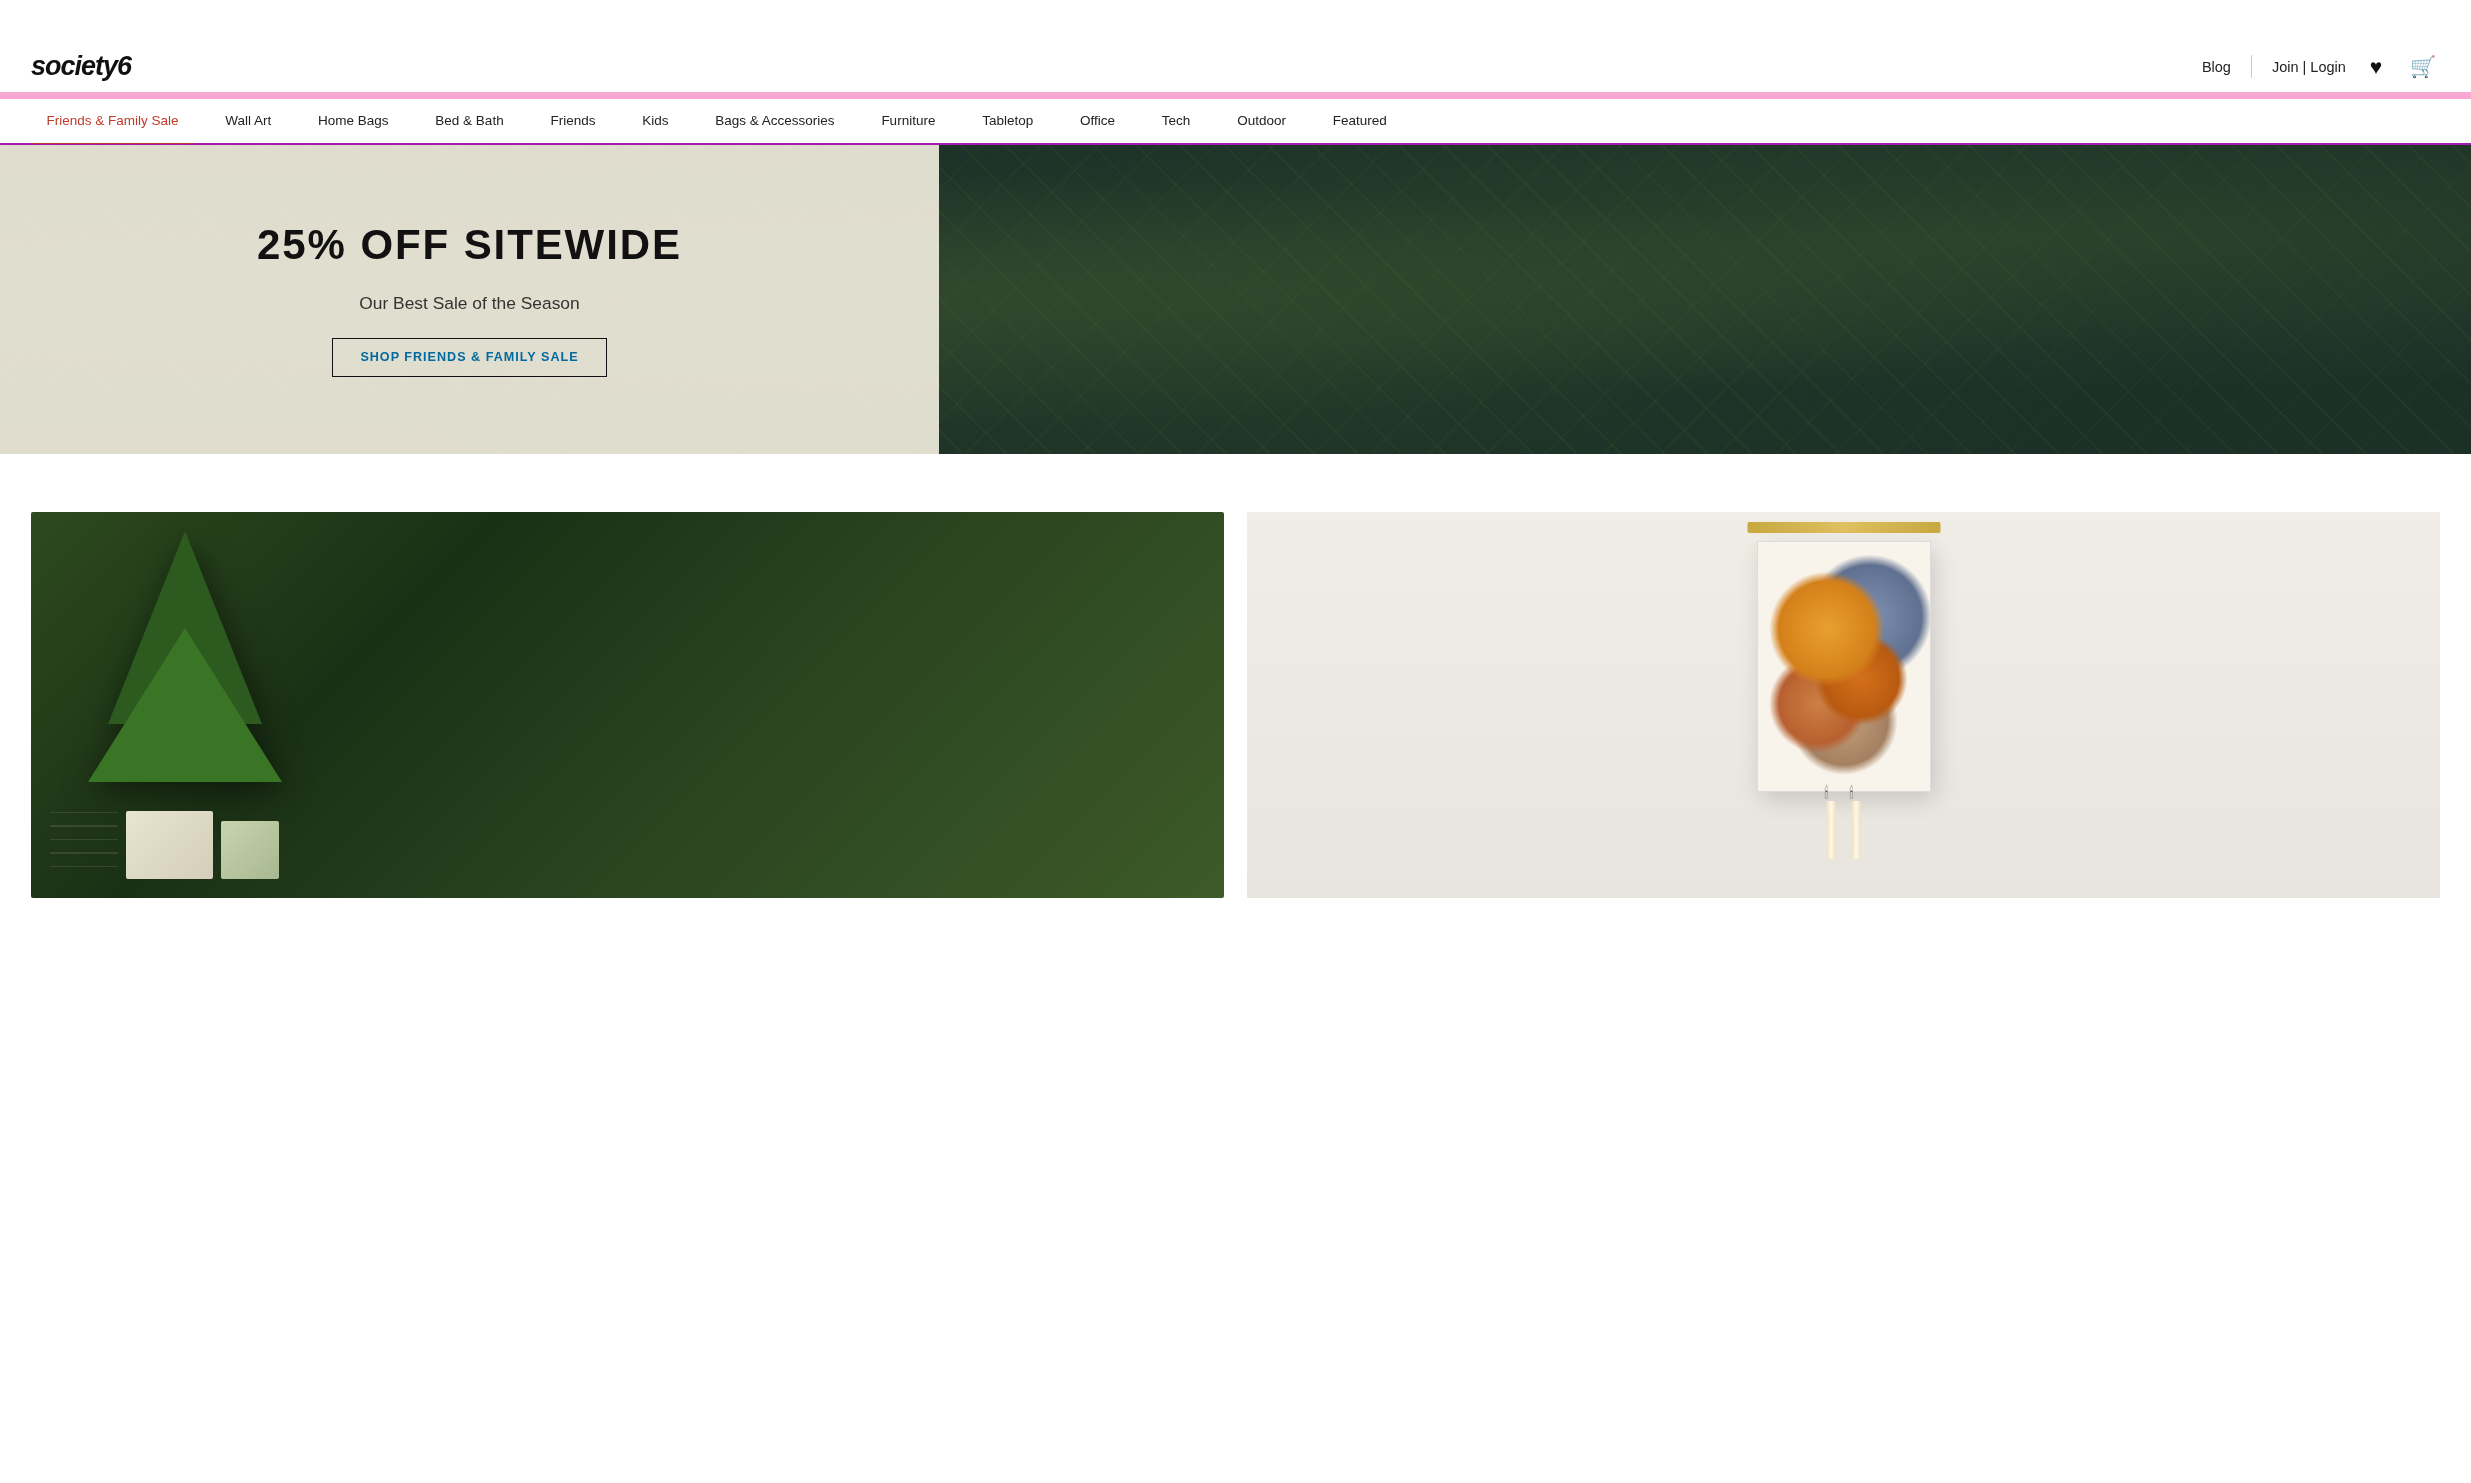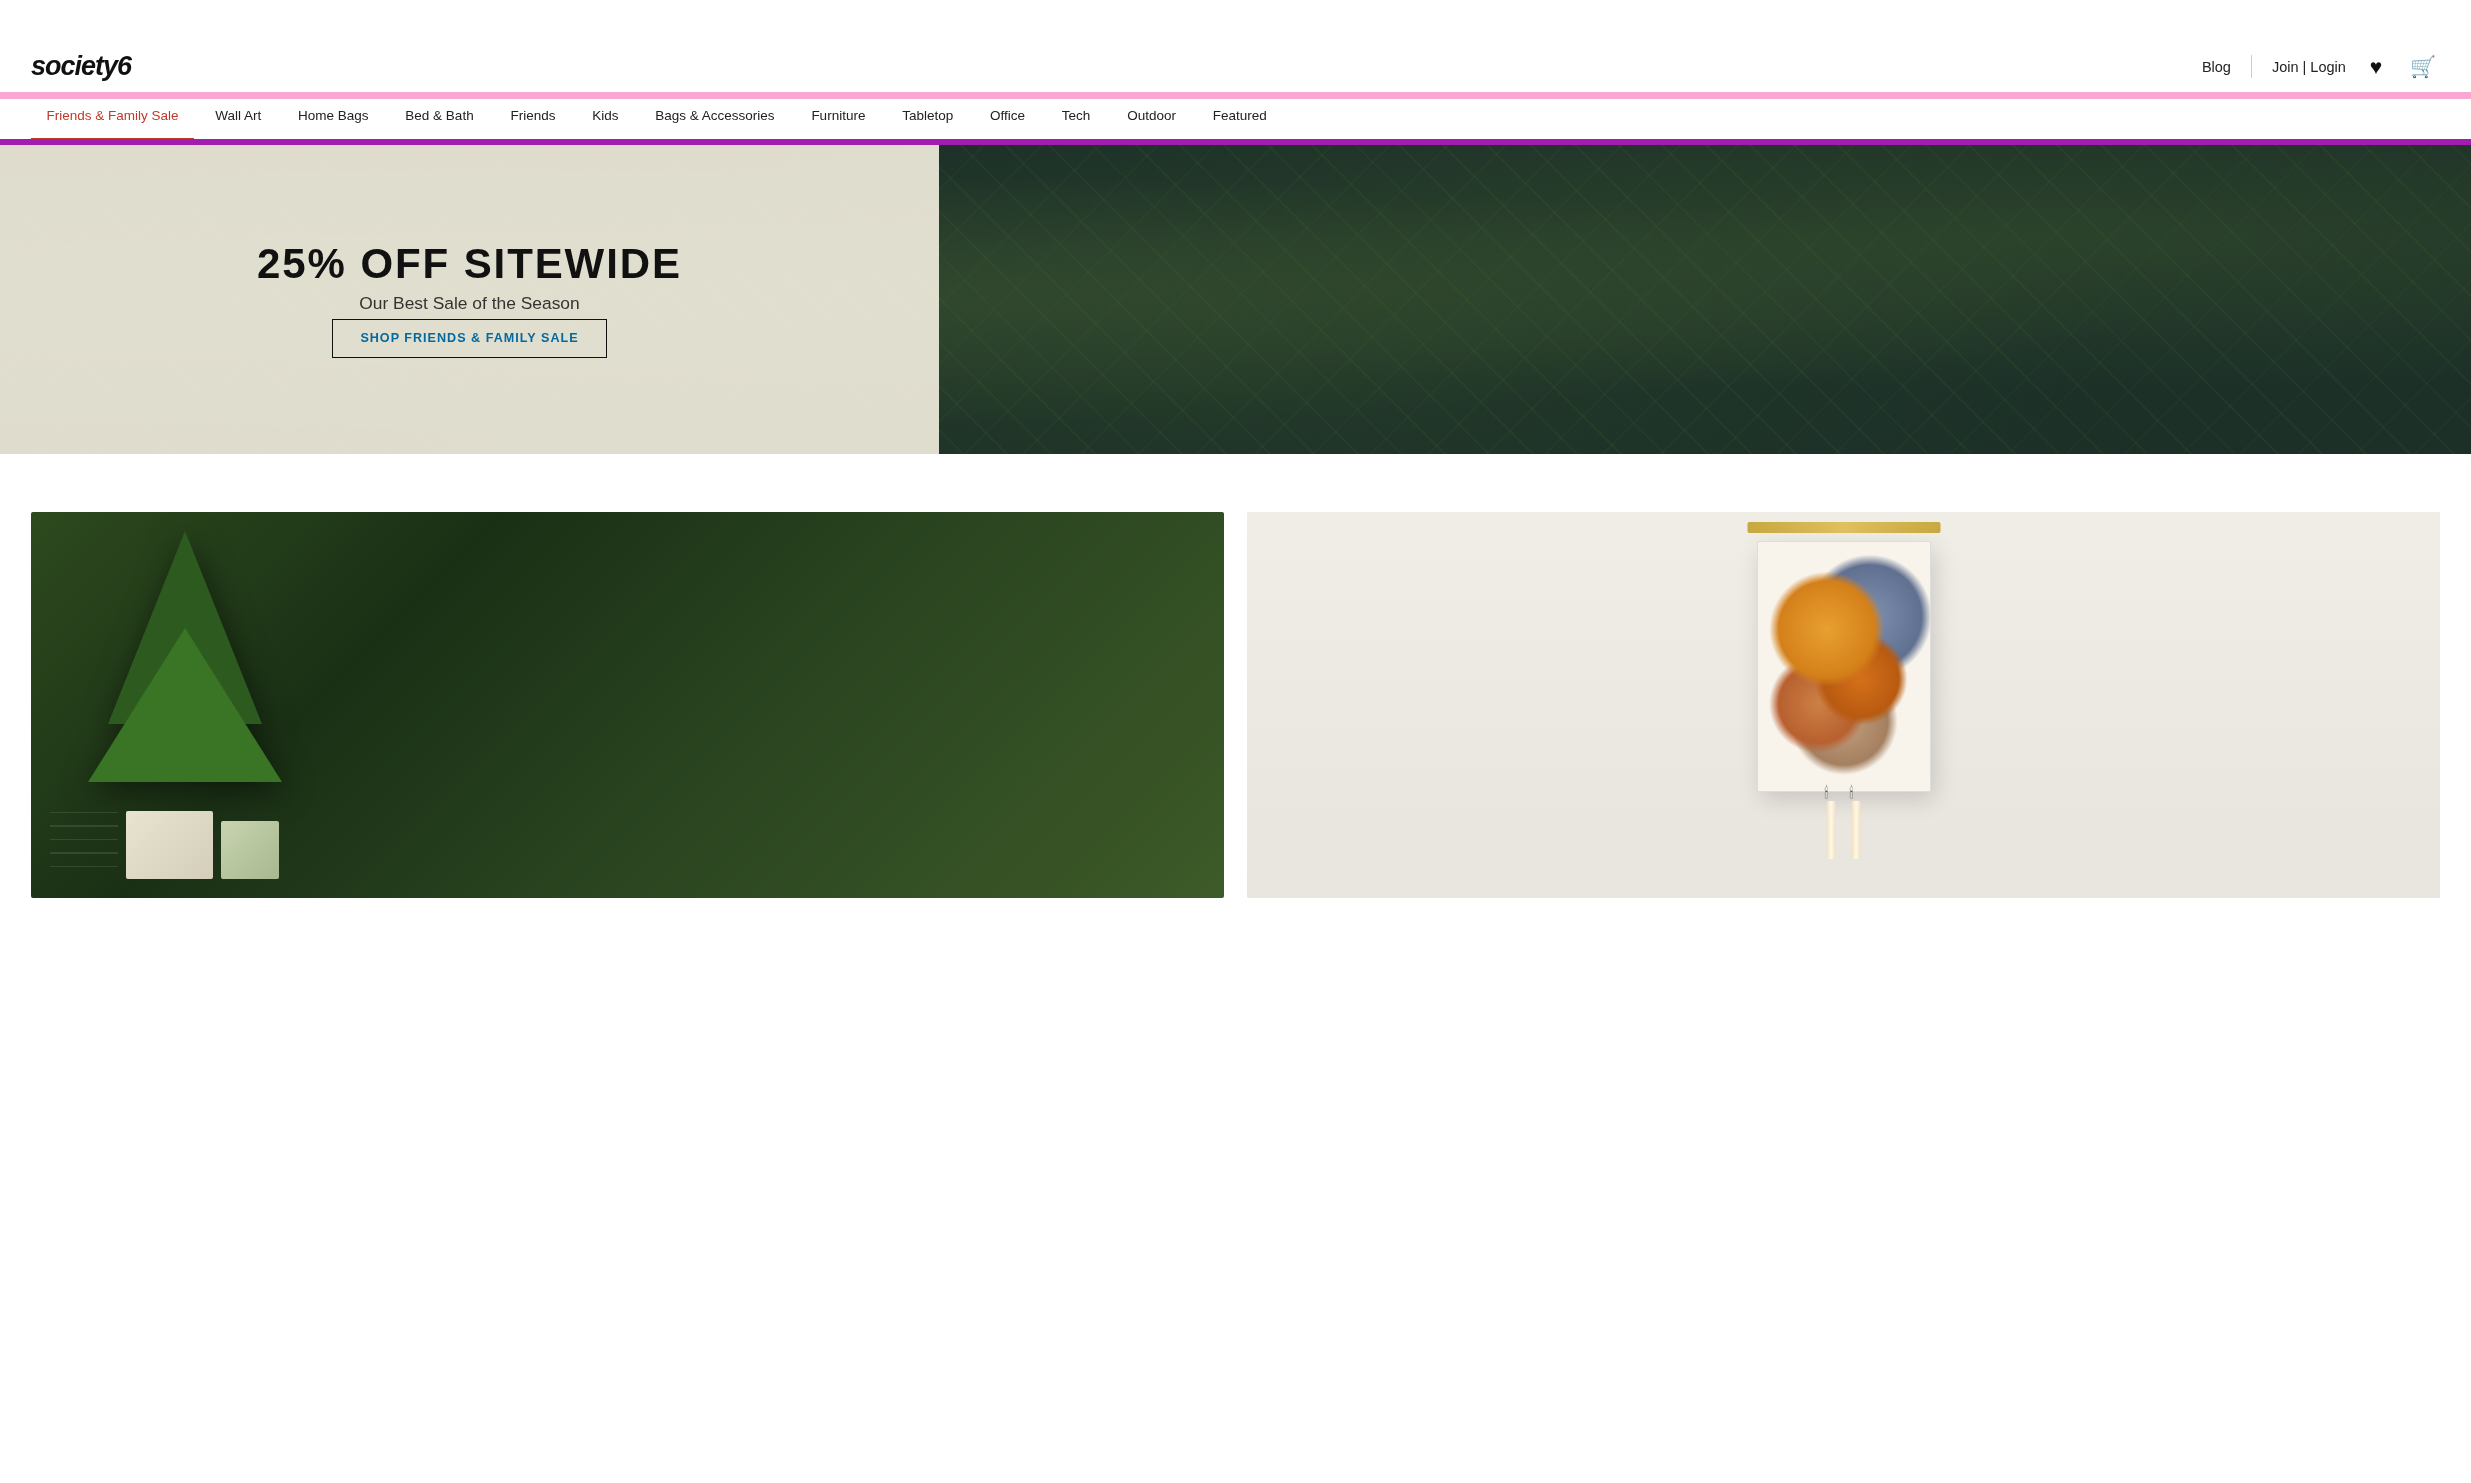--- a/index.html
+++ b/index.html
@@ -77,25 +77,25 @@
       border: none;
       cursor: pointer;
       font-size: 21px;
       color: #111;
       padding: 0 3.9px;
     }
 
     
     .nav {
       display: flex;
-      align-items: flex-end;
+      align-items: center;
       padding: 0 31px;
-      border-bottom: 6px solid #a21caf;
+      border-bottom: 2px solid #a21caf;
       height: 46px;
-      gap: 6px;
+      gap: 16px;
     }
     .nav-item {
       font-size: 13.5px;
       color: #222;
       text-decoration: none;
       padding: 0 15.4px;
       height: 46px;
       display: flex;
       align-items: center;
       white-space: nowrap;
@@ -165,21 +165,21 @@
     .hero-center {
       position: relative;
       z-index: 2;
       background: rgba(240,235,220,0.92);
       width: 38%;
       height: 100%;
       display: flex;
       flex-direction: column;
       align-items: center;
       justify-content: center;
-      gap: 5px;
+      gap: 24px;
       padding: 39px 39px;
     }
     .hero-title {
       font-size: 42px;
       font-weight: 900;
       letter-spacing: 1.9px;
       text-align: center;
       color: #111;
       line-height: 1.1;
     }

